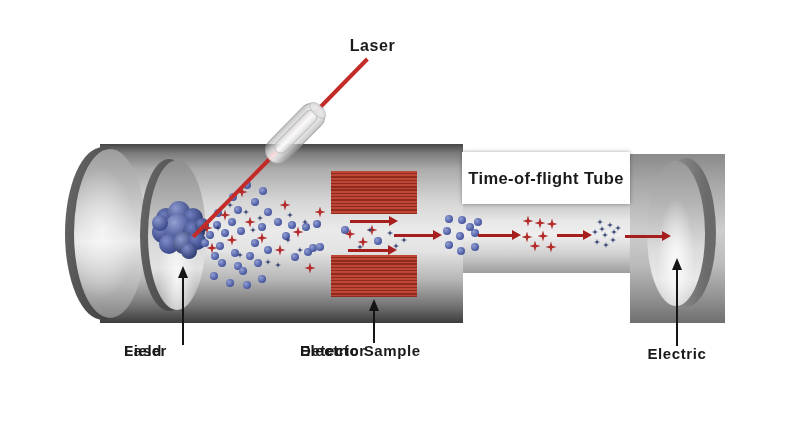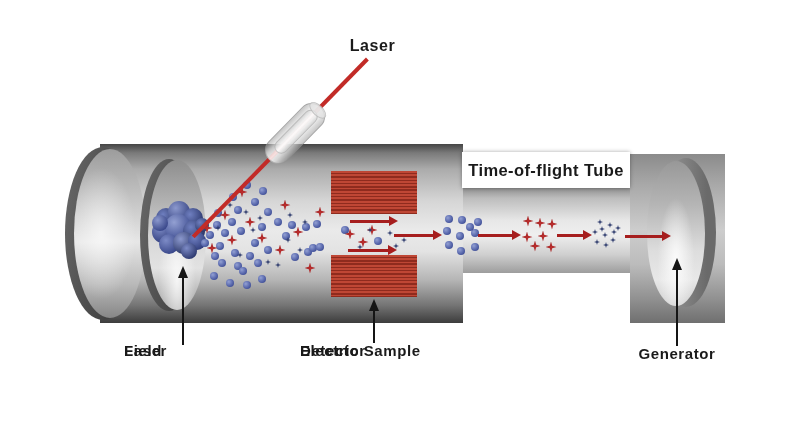--- a/index.html
+++ b/index.html
@@ -30,21 +30,21 @@
   .plate-face{left:148px;top:160px;width:58px;height:150px;z-index:5;
     background:radial-gradient(ellipse at 50% 80%, rgba(255,255,255,0.8) 0%, rgba(255,255,255,0) 45%),
       linear-gradient(180deg,#8d8d8d 0%,#b5b5b5 30%,#d9d9d9 55%,#e2e2e2 72%,#a0a0a0 100%);}
   .det-rim{left:656px;top:158px;width:60px;height:149px;z-index:2;
     background:linear-gradient(90deg,#a0a0a0 0%,#6a6a6a 85%);}
   .det-face{left:647px;top:161px;width:58px;height:145px;z-index:3;
     background:radial-gradient(ellipse at 50% 70%, #fcfcfc 0%, rgba(252,252,252,0) 45%),
       linear-gradient(180deg,#989898 0%,#b5b5b5 30%,#dddddd 62%,#e8e8e8 82%,#cccccc 100%);}
 
   
-  .tof-box{left:462px;top:152px;width:168px;height:36px;z-index:6;background:#ffffff;
+  .tof-box{left:462px;top:152px;width:168px;height:52px;z-index:6;background:#ffffff;
     box-shadow:0 0 4px rgba(0,0,0,0.35);display:flex;align-items:center;justify-content:center;}
 
   
   .efg{width:86px;z-index:6;
     background:repeating-linear-gradient(180deg,
       var(--plate_red) 0px, var(--plate_red) 1.9px,
       var(--plate_stripe) 1.9px, var(--plate_stripe) 3.3px);}
   .efg-top{left:331px;top:171px;height:43px;}
   .efg-bottom{left:331px;top:255px;height:42px;}
 
@@ -253,15 +253,15 @@
 
   <div class="label laser-label">Laser</div>
   <div class="label sm-label">
     <span>Field</span>
     <span>Laser</span>
   </div>
   <div class="label efg-label">
     <span>Electric Sample</span>
     <span>Detector</span>
   </div>
-  <div class="label det-label">Generator</div>
+  <div class="label det-label">Electric</div>
 
 </div>
 
 </body></html>

